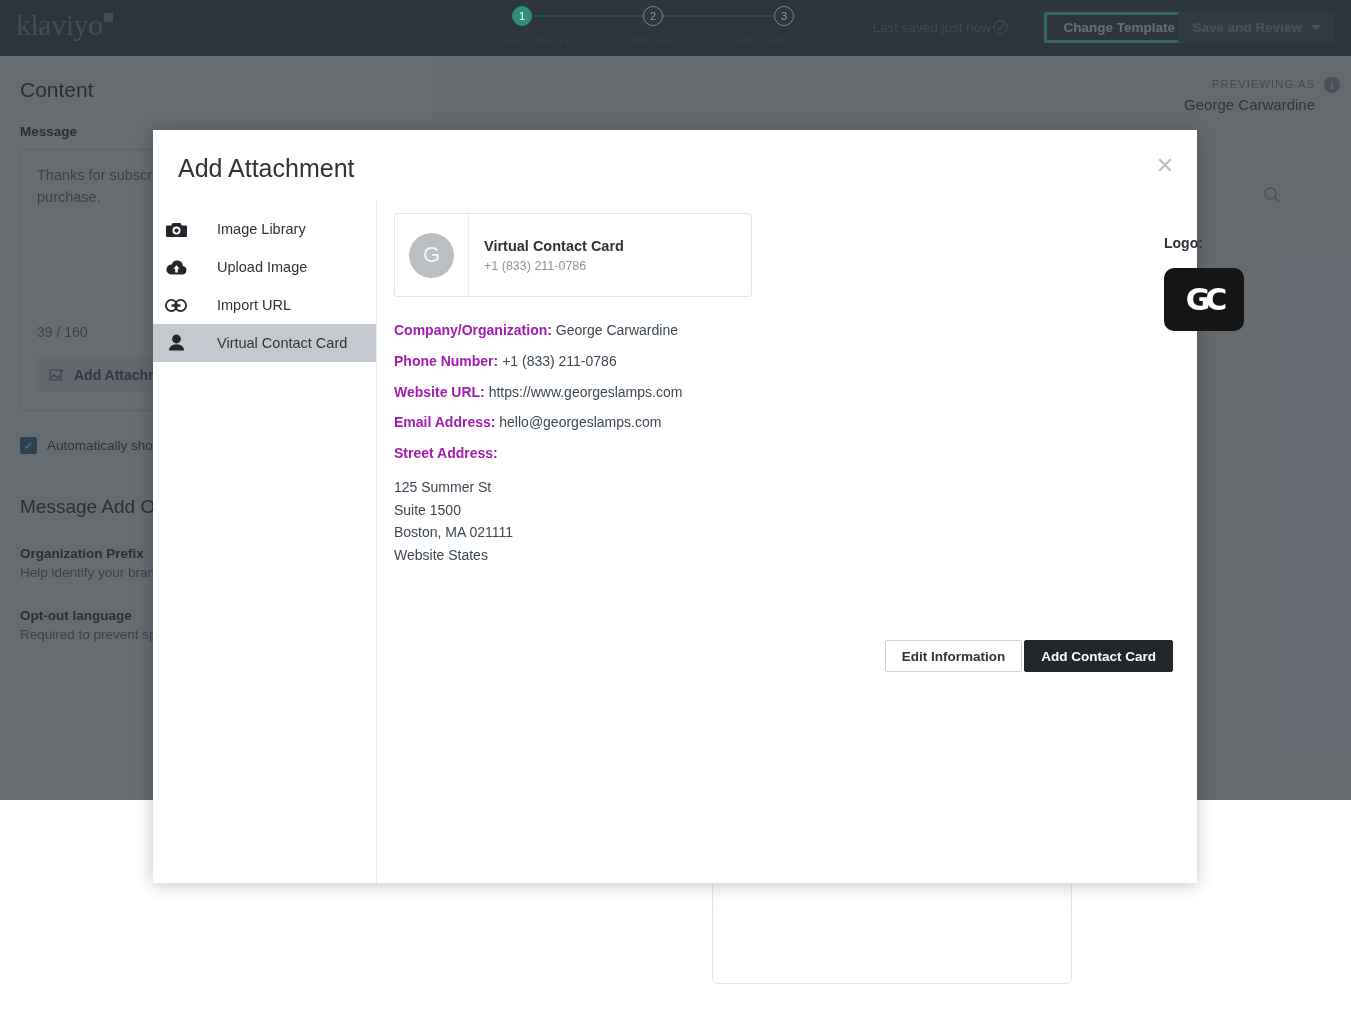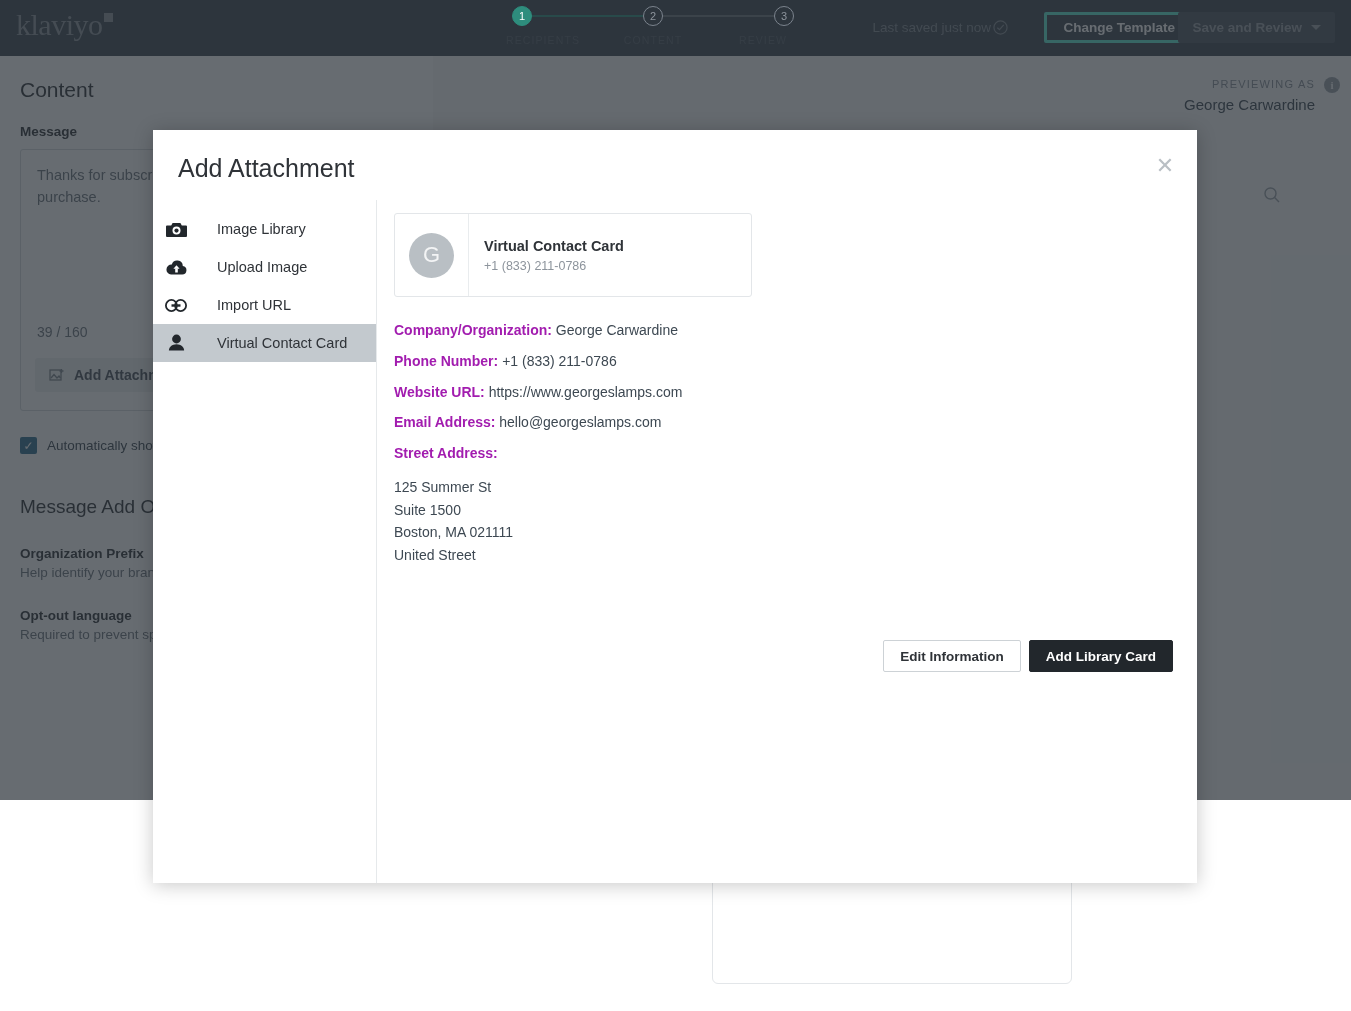--- a/index.html
+++ b/index.html
@@ -159,21 +159,21 @@
   .logo-lbl { font-size: 14px; font-weight: bold; color: #2f3338; }
   .logo-img {
     margin-top: 17px; width: 80px; height: 63px; background: #151515; border-radius: 10px;
     display: flex; align-items: center; justify-content: center;
   }
   .logo-gc {
     color: #ffffff; font-size: 30px; font-weight: bold; letter-spacing: -5px;
     font-family: "DejaVu Sans", sans-serif;
   }
 
-  .modal-actions { position: absolute; right: 24px; top: 440px; display: flex; gap: 8px; }
+  .modal-actions { position: absolute; right: 24px; top: 440px; display: flex; gap: 2px; }
   .btn-secondary {
     height: 32px; padding: 0 16px; background: #ffffff; border: 1px solid #cdd2d6;
     font-size: 13.5px; font-weight: bold; color: #2f3338; cursor: pointer; border-radius: 2px;
     font-family: "Liberation Sans", sans-serif;
   }
   .btn-primary {
     height: 32px; padding: 0 16px; background: #22272c; border: 1px solid #22272c;
     font-size: 13.5px; font-weight: bold; color: #ffffff; cursor: pointer; border-radius: 2px;
     font-family: "Liberation Sans", sans-serif;
   }
@@ -342,27 +342,33 @@
             <b>Email Address:</b>
             <span>hello@georgeslamps.com</span>
           </div>
           <div class="det-row">
             <b>Street Address:</b>
           </div>
           <div class="addr-block">
             <div>125 Summer St</div>
             <div>Suite 1500</div>
             <div>Boston, MA 021111</div>
-            <div>United Street</div>
-          </div>
-        </div>
-
+            <div>Website States</div>
+          </div>
+        </div>
+
+        <div class="logo-col">
+          <div class="logo-lbl">Logo:</div>
+          <div class="logo-img">
+            <span class="logo-gc">GC</span>
+          </div>
+        </div>
 
         <div class="modal-actions">
           <button class="btn-secondary">Edit Information</button>
-          <button class="btn-primary">Add Library Card</button>
+          <button class="btn-primary">Add Contact Card</button>
         </div>
 
       </div>
     </div>
   </div>
 
 </div>
 
 </body></html>

